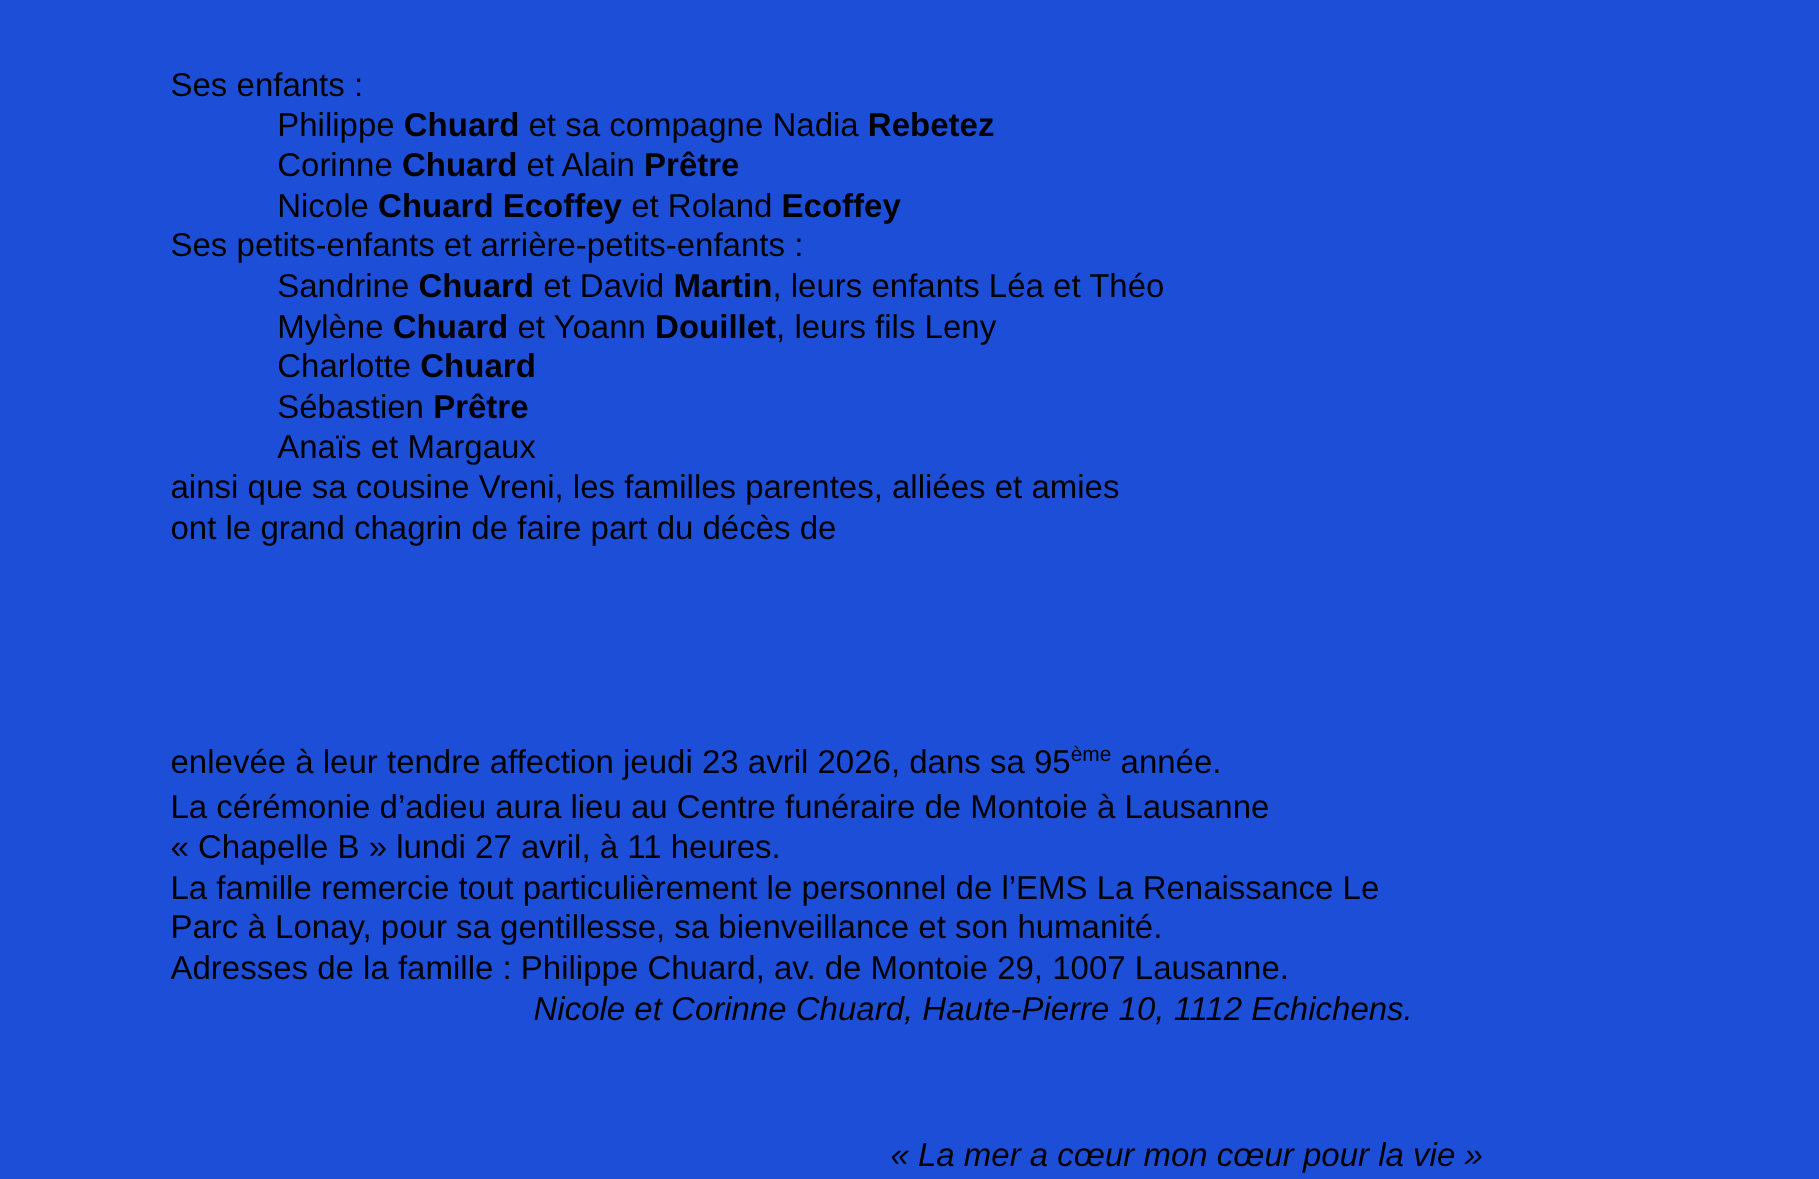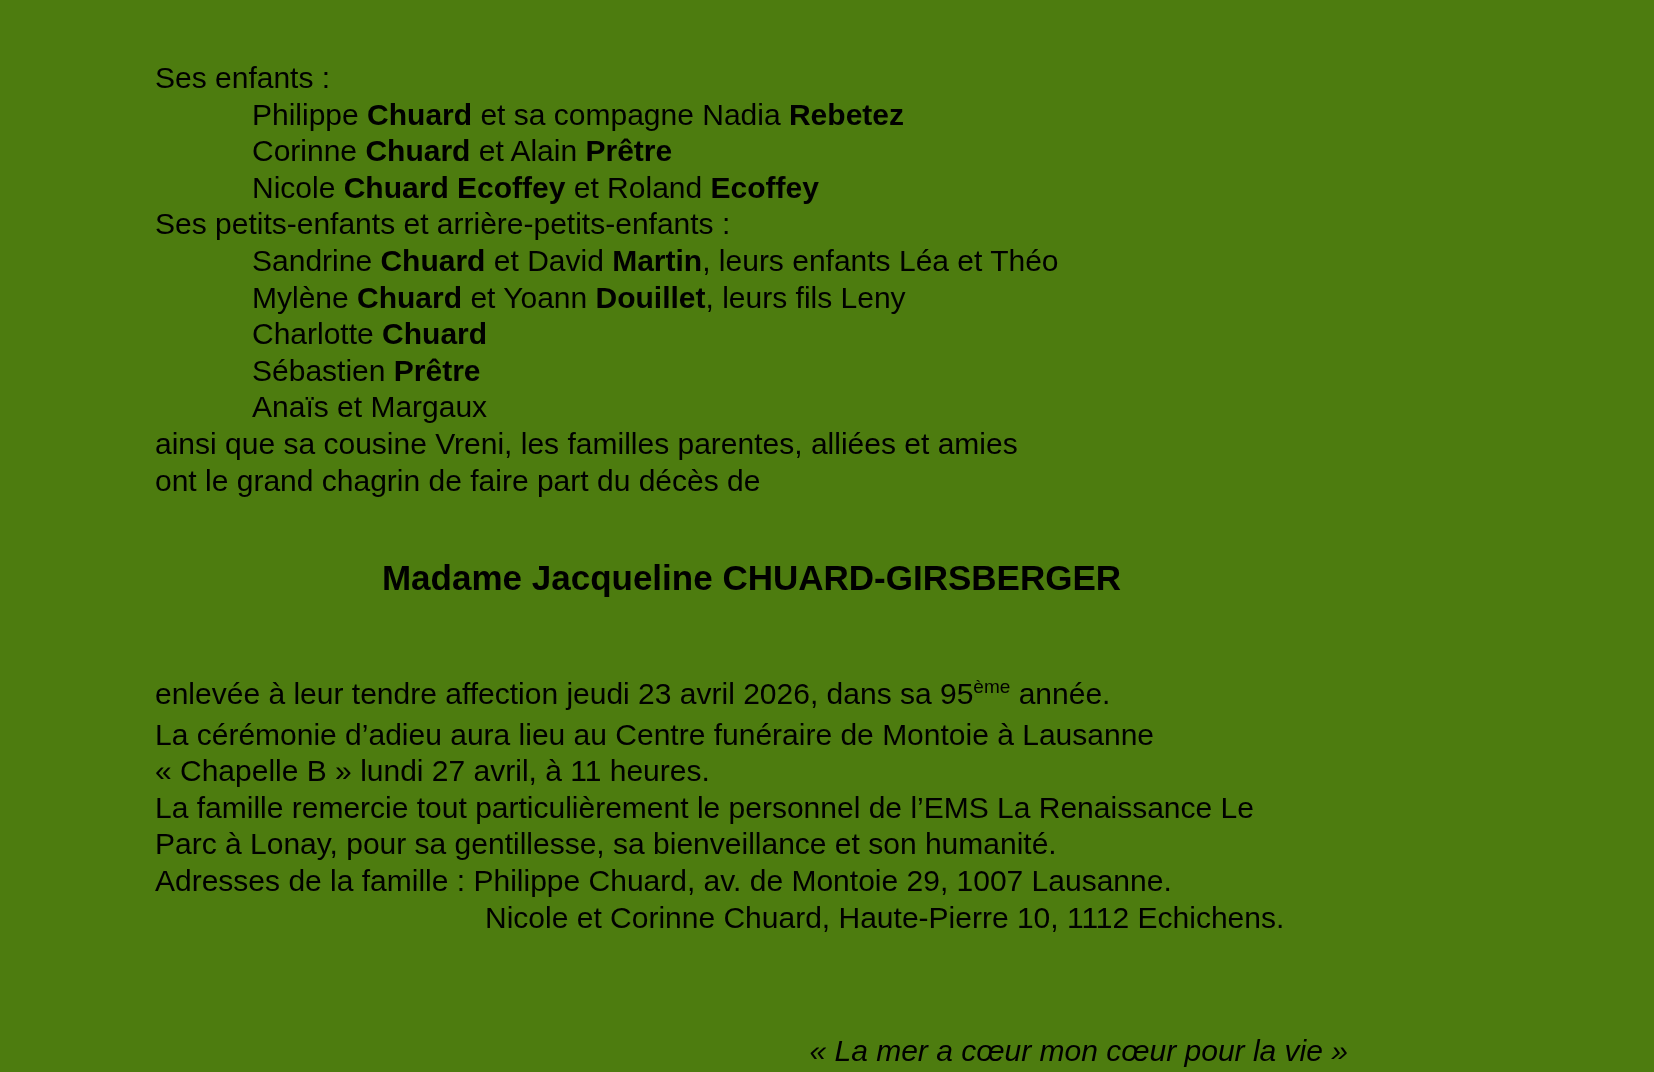--- a/index.html
+++ b/index.html
@@ -4,21 +4,21 @@
 <style>
   html, body {
     margin: 0;
     padding: 0;
     background: #ffffff;
   }
   .page {
     position: relative;
     width: 1654px;
     height: 1072px;
-    background: #4d7c0f;
+    background: #1d4ed8;
     color: #000000;
     font-family: "Liberation Sans", sans-serif;
     overflow: hidden;
   }
   .family-block {
     position: absolute;
     left: 155px;
     top: 60px;
     font-size: 30px;
     line-height: 36.6px;
@@ -27,21 +27,21 @@
   .announce-block {
     position: absolute;
     left: 155px;
     top: 676px;
     font-size: 30px;
     line-height: 36.6px;
     white-space: pre;
   }
   .line { white-space: pre; }
   .line.indent-1 { padding-left: 97px; }
-  .line.indent-2 { padding-left: 330px; }
+  .line.indent-2 { padding-left: 330px; font-style: italic; }
   .seg-b { font-weight: bold; }
   .seg-sup {
     font-size: 19px;
     position: relative;
     top: -11px;
   }
   .deceased-title {
     position: absolute;
     left: 155px;
     top: 556px;
@@ -64,21 +64,20 @@
     white-space: pre;
   }
 </style>
 </head>
 <body>
 
 <div class="page">
 
   <div class="family-block"><div class="line"><span>Ses enfants :</span></div><div class="line indent-1"><span>Philippe </span><span class="seg-b">Chuard</span><span> et sa compagne Nadia </span><span class="seg-b">Rebetez</span></div><div class="line indent-1"><span>Corinne </span><span class="seg-b">Chuard</span><span> et Alain </span><span class="seg-b">Prêtre</span></div><div class="line indent-1"><span>Nicole </span><span class="seg-b">Chuard Ecoffey</span><span> et Roland </span><span class="seg-b">Ecoffey</span></div><div class="line"><span>Ses petits-enfants et arrière-petits-enfants :</span></div><div class="line indent-1"><span>Sandrine </span><span class="seg-b">Chuard</span><span> et David </span><span class="seg-b">Martin</span><span>, leurs enfants Léa et Théo</span></div><div class="line indent-1"><span>Mylène </span><span class="seg-b">Chuard</span><span> et Yoann </span><span class="seg-b">Douillet</span><span>, leurs fils Leny</span></div><div class="line indent-1"><span>Charlotte </span><span class="seg-b">Chuard</span></div><div class="line indent-1"><span>Sébastien </span><span class="seg-b">Prêtre</span></div><div class="line indent-1"><span>Anaïs et Margaux</span></div><div class="line"><span>ainsi que sa cousine Vreni, les familles parentes, alliées et amies</span></div><div class="line"><span>ont le grand chagrin de faire part du décès de</span></div></div>
 
-  <div class="deceased-title">Madame Jacqueline CHUARD-GIRSBERGER</div>
 
   <div class="announce-block"><div class="line"><span>enlevée à leur tendre affection jeudi 23 avril 2026, dans sa 95</span><span class="seg-sup">ème</span><span> année.</span></div><div class="line"><span>La cérémonie d’adieu aura lieu au Centre funéraire de Montoie à Lausanne</span></div><div class="line"><span>« Chapelle B » lundi 27 avril, à 11 heures.</span></div><div class="line"><span>La famille remercie tout particulièrement le personnel de l’EMS La Renaissance Le</span></div><div class="line"><span>Parc à Lonay, pour sa gentillesse, sa bienveillance et son humanité.</span></div><div class="line"><span>Adresses de la famille : Philippe Chuard, av. de Montoie 29, 1007 Lausanne.</span></div><div class="line indent-2"><span>Nicole et Corinne Chuard, Haute-Pierre 10, 1112 Echichens.</span></div></div>
 
   <div class="quote-block">
     <div class="line">« La mer a cœur mon cœur pour la vie »</div>
     
   </div>
 
 </div>
 

